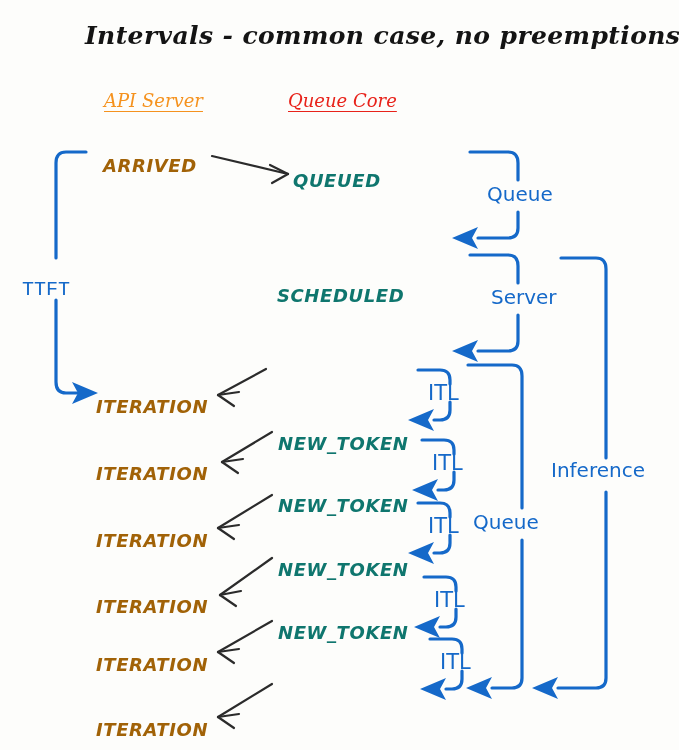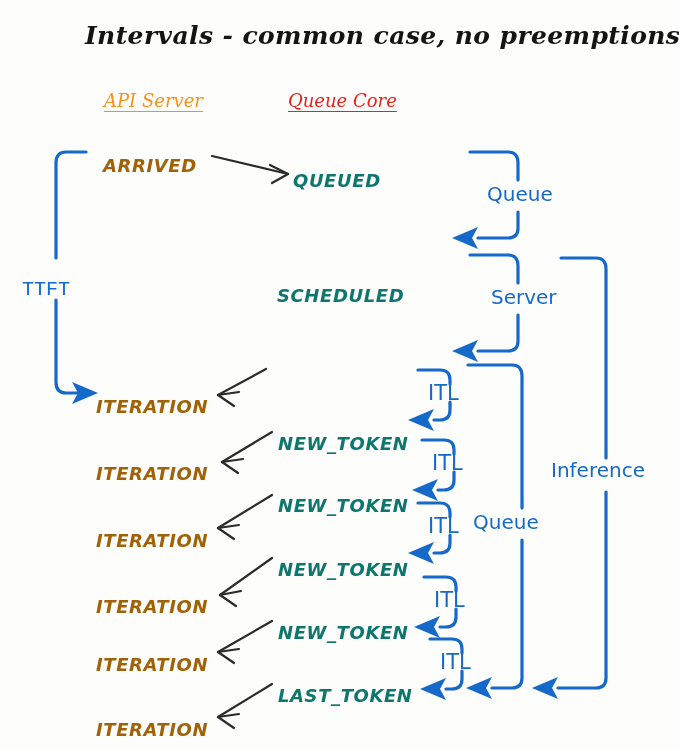--- a/index.html
+++ b/index.html
@@ -145,21 +145,20 @@
     <div class="txt state orange" style="left:96px;top:598px;">ITERATION</div>
     <div class="txt state orange" style="left:96px;top:656px;">ITERATION</div>
     <div class="txt state orange" style="left:96px;top:721px;">ITERATION</div>
 
     <div class="txt state red" style="left:293px;top:172px;">QUEUED</div>
     <div class="txt state red" style="left:277px;top:271px;margin-top:16px;">SCHEDULED</div>
     <div class="txt state red" style="left:278px;top:435px;">NEW_TOKEN</div>
     <div class="txt state red" style="left:278px;top:497px;">NEW_TOKEN</div>
     <div class="txt state red" style="left:278px;top:561px;">NEW_TOKEN</div>
     <div class="txt state red" style="left:278px;top:624px;">NEW_TOKEN</div>
-    <div class="txt state red" style="left:278px;top:687px;">LAST_TOKEN</div>
 
     <div class="txt blabel" style="left:22px;top:280px;font-family:Liberation Mono, monospace;">TTFT</div>
     <div class="txt blabel" style="left:487px;top:184px;text-align:center;">Queue</div>
     <div class="txt blabel" style="left:491px;top:287px;">Server</div>
     <div class="txt blabel" style="left:473px;top:512px;">Queue</div>
     <div class="txt blabel" style="left:529px;top:460px;margin-left:22px;">Inference</div>
 
     <div class="txt blabel small" style="left:428px;top:383px;">ITL</div>
     <div class="txt blabel small" style="left:432px;top:453px;">ITL</div>
     <div class="txt blabel small" style="left:428px;top:516px;">ITL</div>

